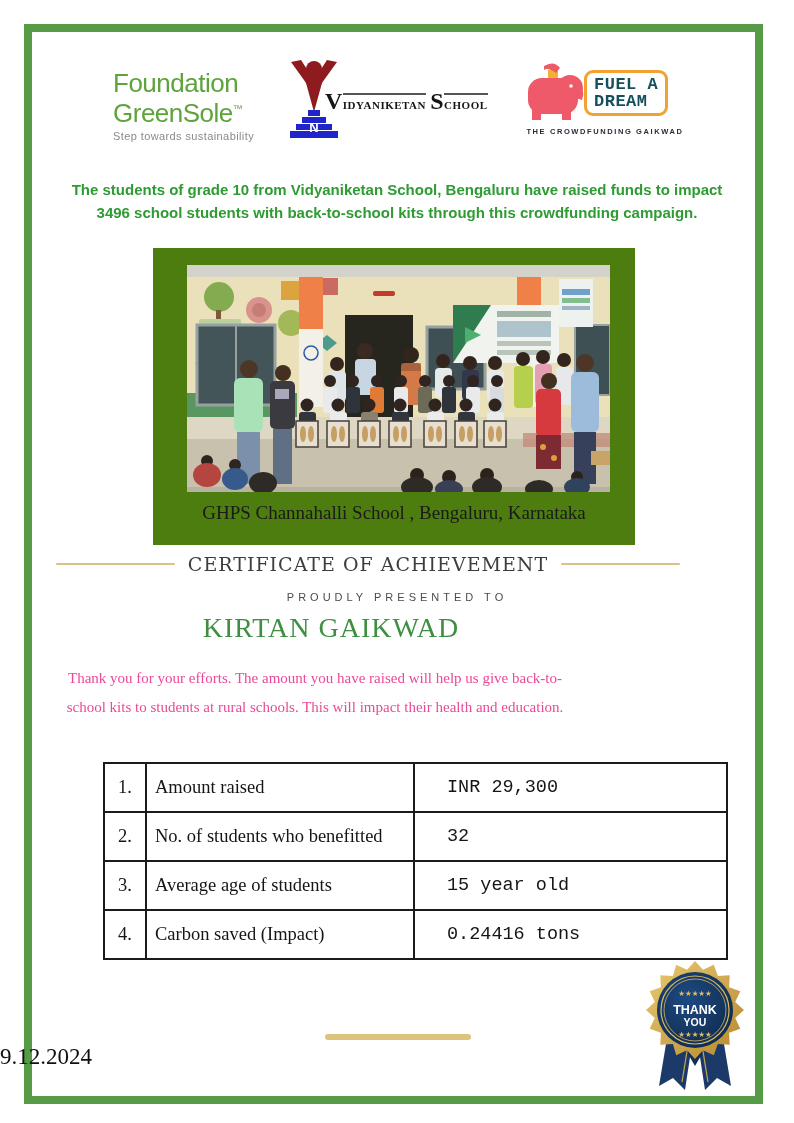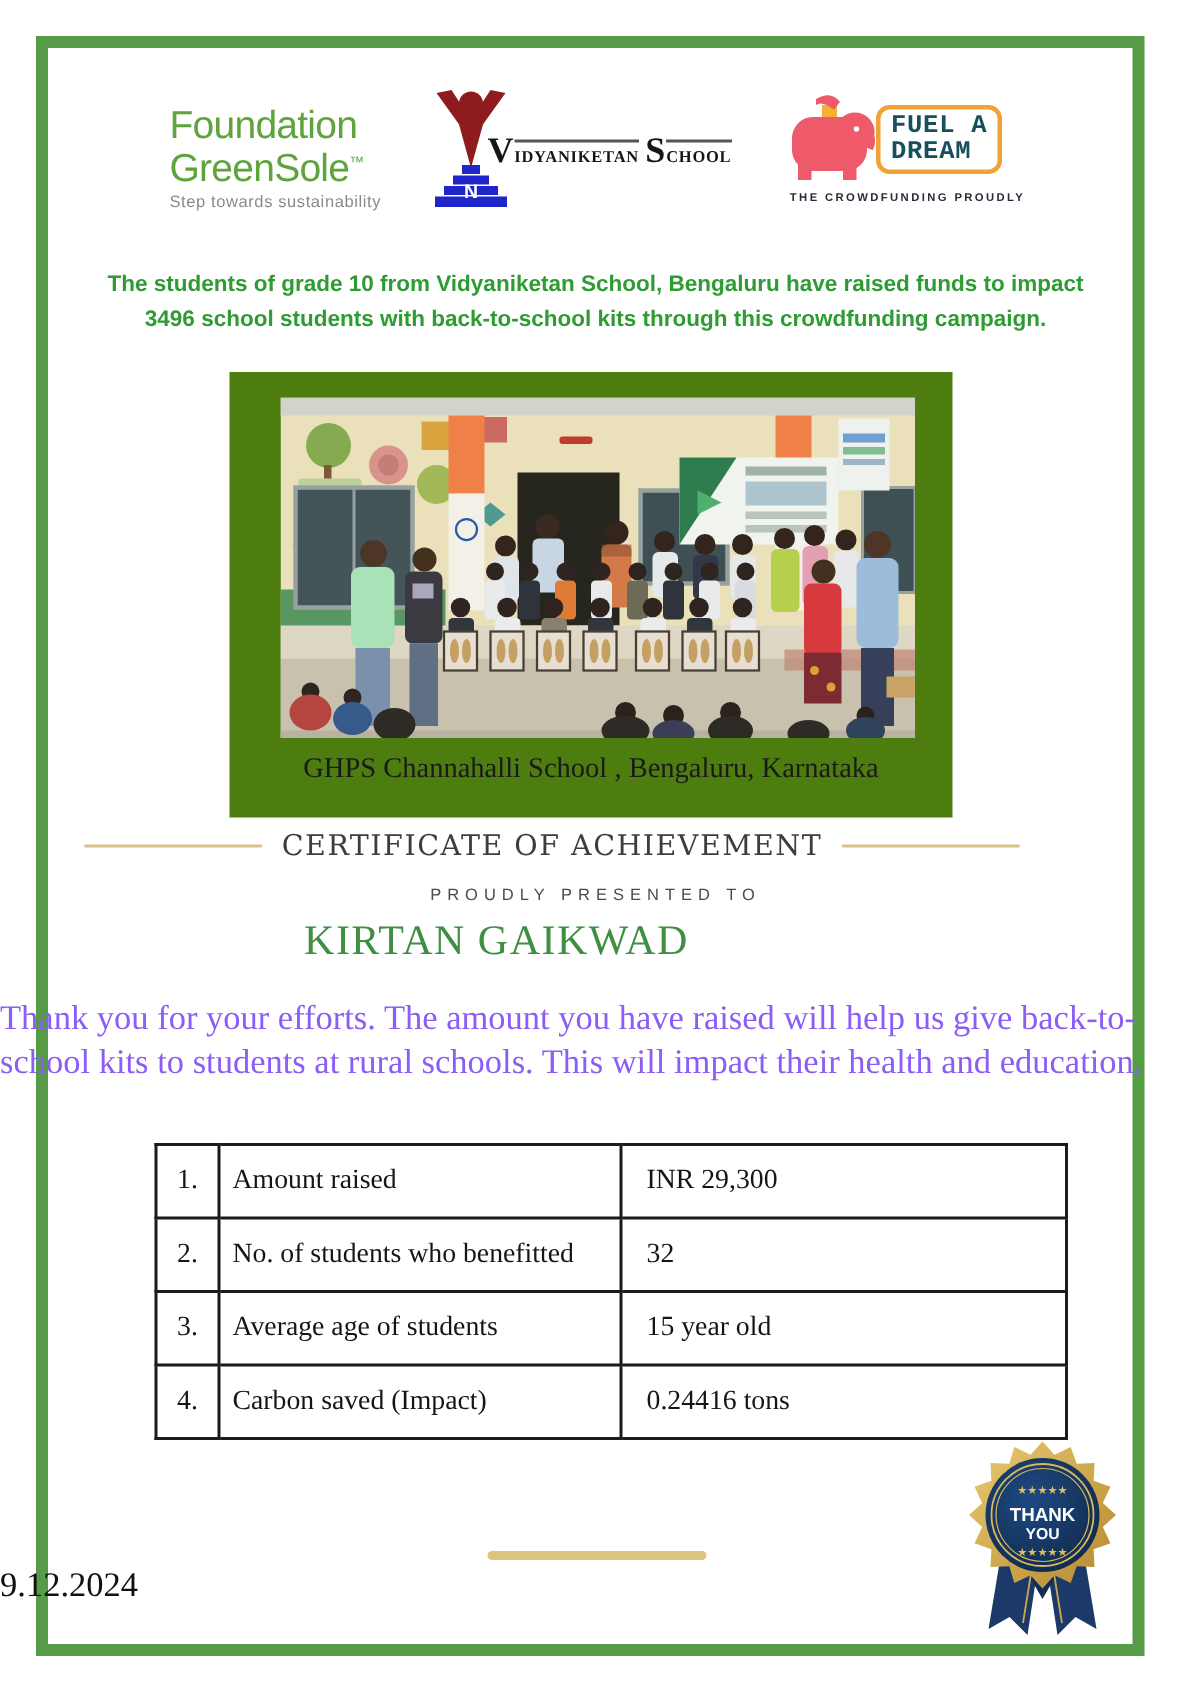--- a/index.html
+++ b/index.html
@@ -44,30 +44,30 @@
   
   .cert-title-row{position:absolute;left:0;top:553px;width:736px;display:flex;
                   align-items:center;justify-content:center;gap:13px;}
   .rule{width:119px;height:2px;background:#d9c189;border-radius:1px;}
   .cert-title{font-family:"DejaVu Serif",serif;font-size:19px;letter-spacing:1px;color:#3d3d3d;white-space:nowrap;}
   .presented{position:absolute;left:0;top:591px;width:794px;text-align:center;
              font-family:Liberation Sans, sans-serif;font-size:11px;letter-spacing:4px;color:#4b4b4b;}
   .recipient{position:absolute;left:0;top:612px;width:662px;text-align:center;
              font-size:28px;letter-spacing:1px;color:#3f8f42;font-weight:500;}
   .message{position:absolute;left:0;top:664px;width:630px;text-align:center;
-           font-size:23px;line-height:29px;color:#8b5cf6;}
+           font-size:15px;line-height:29px;color:#ec4899;}
   .message div{white-space:nowrap;}
 
   
   table.stats{position:absolute;left:103px;top:762px;border-collapse:collapse;table-layout:fixed;}
   table.stats td{border:2px solid #1b1b1b;height:45px;font-size:18.5px;vertical-align:middle;
                  background:#fff;}
   td.c-num{width:38px;text-align:center;}
   td.c-label{width:257px;padding-left:8px;}
-  td.c-value{width:278px;padding-left:16px;}
+  td.c-value{width:278px;padding-left:32px;font-family:Liberation Mono, monospace;}
 
   
   .date-rule{position:absolute;left:325px;top:1034px;width:146px;height:6px;border-radius:3px;background:#dcc37e;}
   .date{position:absolute;left:0;top:1044px;width:794px;text-align:left;font-size:23px;color:#101010;}
   .badge{position:absolute;left:642px;top:960px;}
 </style>
 </head>
 <body>
 
 <div class="page">
@@ -106,21 +106,21 @@
         <path d="M54 22 q8 6 4 16 l-6 -2 q3 -7 -2 -11 z" fill="#ee5a6a"></path>
         <rect x="8" y="48" width="9" height="10" fill="#ee5a6a"></rect>
         <rect x="38" y="48" width="9" height="10" fill="#ee5a6a"></rect>
         <circle cx="47" cy="24" r="1.8" fill="#ffffff"></circle>
       </svg>
       <div class="fad-box">
         <div>FUEL A</div>
         <div>DREAM</div>
       </div>
     </div>
-    <div class="fad-tag">THE CROWDFUNDING PROUDLY</div>
+    <div class="fad-tag">THE CROWDFUNDING GAIKWAD</div>
   </div>
 
   <div class="intro">
     <div>The students of grade 10  from Vidyaniketan School, Bengaluru have raised funds to impact</div>
     <div>3496 school students with back-to-school kits through this crowdfunding campaign.</div>
   </div>
 
   <div class="photo-panel">
     <svg class="photo" viewBox="0 0 423 227" preserveAspectRatio="none">
       <g>

